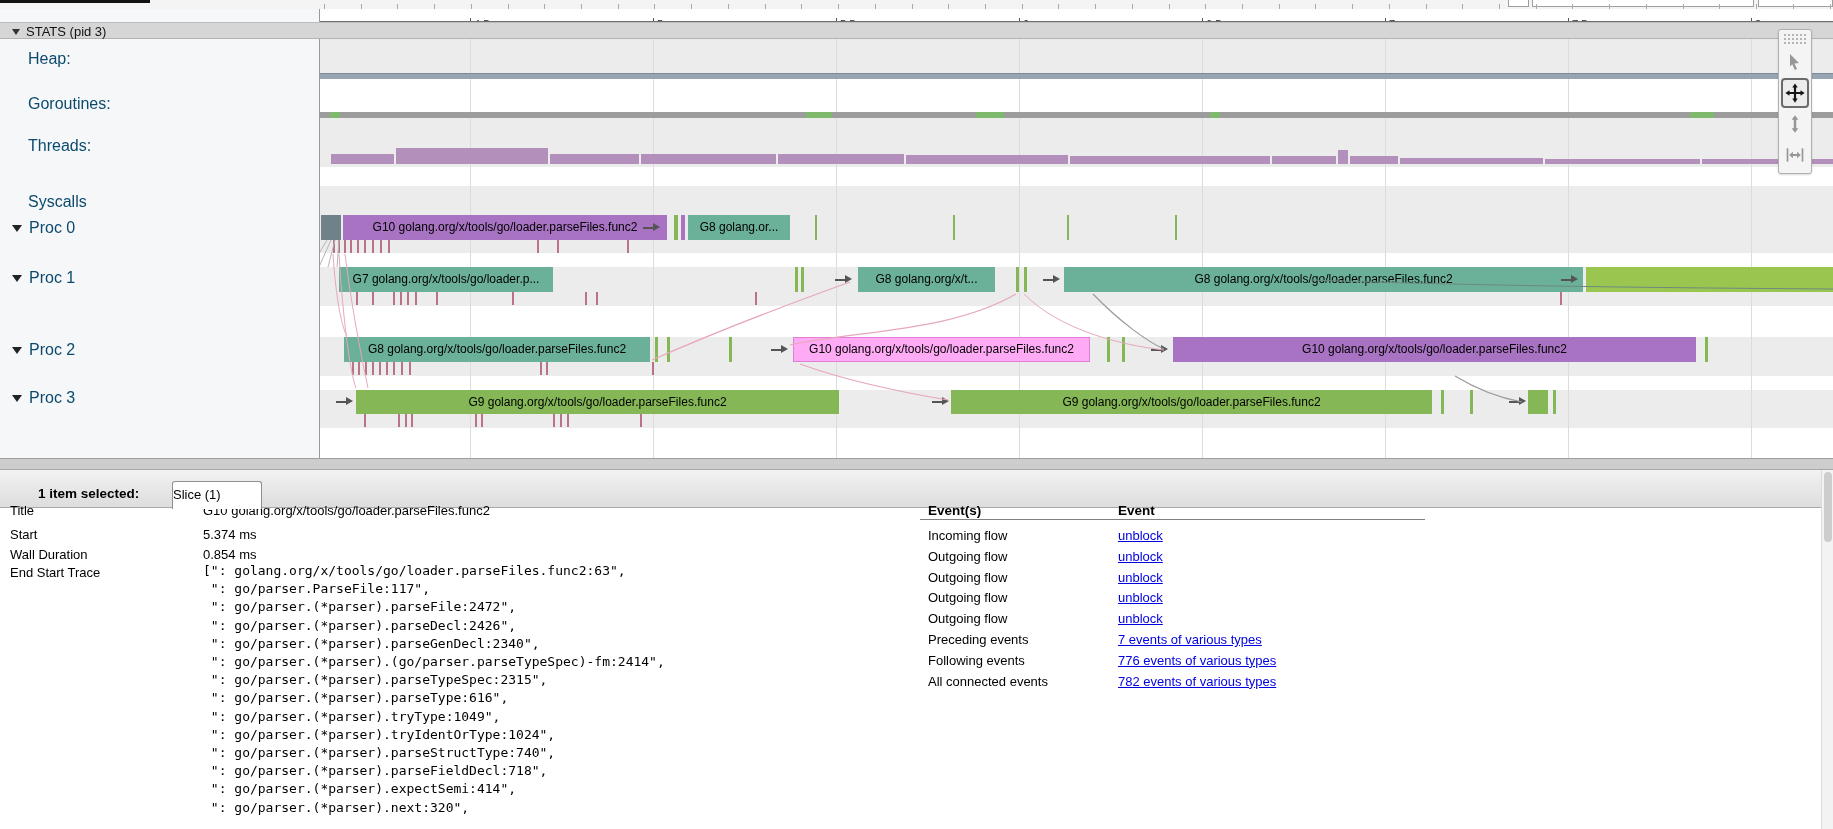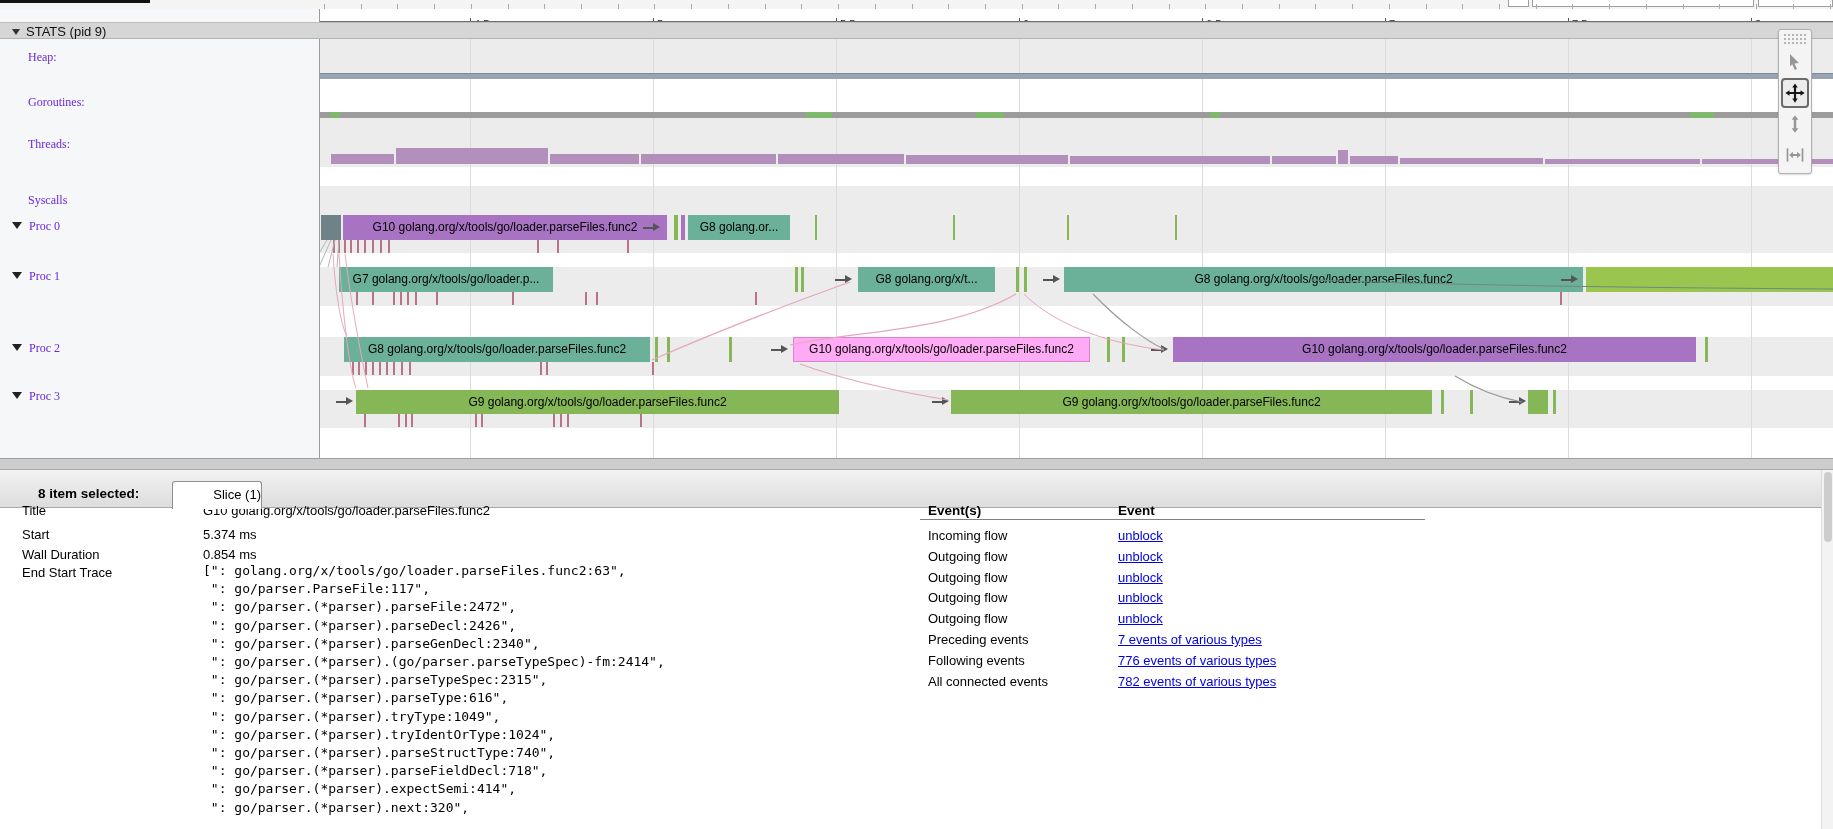--- a/index.html
+++ b/index.html
@@ -20,21 +20,21 @@
 
   
   .sec-header{position:absolute;left:0;width:1833px;background:#d6d6d6;border-top:1px solid #bdbdbd;
               border-bottom:1px solid #b3b3b3;font-size:13px;color:#111;z-index:8;}
   .sec-header .tri{display:inline-block;width:0;height:0;border-left:4.5px solid transparent;
               border-right:4.5px solid transparent;border-top:6px solid #333;margin:0 6px 0 12px;}
   .sec-label{position:relative;top:1px;}
 
   .sidebar{position:absolute;left:0;top:9px;width:320px;height:449px;background:#f5f7f8;z-index:7;
            border-right:1px solid #9a9a9a;}
-  .side-label{position:absolute;font-size:12px;color:#6d28d9;white-space:nowrap;font-family:Liberation Serif, serif;}
+  .side-label{position:absolute;font-size:16px;color:#0c4a6e;white-space:nowrap;}
   .side-label .tri{display:inline-block;width:0;height:0;border-left:5px solid transparent;
            border-right:5px solid transparent;border-top:7px solid #222;margin-right:7px;position:relative;top:-1px;}
 
   .grayzone{position:absolute;background:#ececec;z-index:1;width:1513px;left:320px;}
   .gridline{position:absolute;width:1px;background:#dcdcdc;z-index:2;top:22px;height:436px;}
 
   .band{position:absolute;z-index:3;}
   .slice{position:absolute;z-index:4;font-size:12px;text-align:center;overflow:hidden;
          white-space:nowrap;color:#000;}
   .slice.sel{border:1px solid #e07fd8;}
@@ -55,23 +55,23 @@
   .tool-btn.sel{border:2px solid #6a6a6a;background:#ececec;}
 
   
   .splitter{position:absolute;left:0;top:458px;width:1833px;height:12px;background:#cdcdcd;
         border-top:1px solid #9e9e9e;border-bottom:1px solid #a8a8a8;}
   .bottom{position:absolute;left:0;top:470px;width:1833px;height:359px;background:#fff;}
   .sel-header{position:absolute;left:0;top:0;width:1833px;height:38px;
         background:linear-gradient(#f2f2f2,#dddddd);border-bottom:1px solid #a8a8a8;}
   .sel-count{position:absolute;left:38px;top:16px;font-size:13.5px;font-weight:bold;}
   .sel-tab{position:absolute;left:172px;top:11px;width:90px;height:28px;background:#fff;
-        border:1px solid #8f8f8f;border-bottom:none;border-radius:3px 3px 0 0;text-align:right;
+        border:1px solid #8f8f8f;border-bottom:none;border-radius:3px 3px 0 0;text-align:left;
         font-size:13px;line-height:26px;z-index:2;}
-  .fld-label{position:absolute;left:22px;font-size:13px;color:#000;}
+  .fld-label{position:absolute;left:10px;font-size:13px;color:#000;}
   .fld-value{position:absolute;left:203px;font-size:13px;color:#000;white-space:nowrap;}
   .stack{position:absolute;left:203px;top:92px;font-family:"DejaVu Sans Mono",monospace;
         font-size:13px;line-height:18.2px;white-space:pre;margin:0;}
   .ev-header{position:absolute;top:33px;font-size:13.5px;font-weight:bold;}
   .ev-rule{position:absolute;left:920px;top:49px;width:505px;height:1px;background:#808080;}
   .ev-label{position:absolute;font-size:13px;white-space:nowrap;}
   .ev-link{position:absolute;font-size:13px;color:#0000e0;text-decoration:underline;white-space:nowrap;cursor:pointer;}
   .vscroll{position:absolute;left:1821px;top:0;width:12px;height:359px;background:#f3f3f3;border-left:1px solid #dcdcdc;}
   .vthumb{position:absolute;left:2px;top:2px;width:8px;height:70px;background:#cdcdcd;border-radius:4px;}
 </style>
@@ -198,21 +198,21 @@
   <div class="sidebar"></div>
 
   
   <span id="zones"><div class="grayzone" style="position: absolute; top: 39px; height: 40px;"></div><div class="grayzone" style="position: absolute; top: 118px; height: 49px;"></div><div class="grayzone" style="position: absolute; top: 186px; height: 67px;"></div><div class="grayzone" style="position: absolute; top: 267px; height: 39px;"></div><div class="grayzone" style="position: absolute; top: 337px; height: 39px;"></div><div class="grayzone" style="position: absolute; top: 390px; height: 38px;"></div></span>
   <span id="bands"><div class="band" style="position: absolute; left: 320px; width: 1513px; top: 73px; height: 6px; background: rgb(152, 164, 178); border-top: 1px solid rgb(126, 138, 154);"></div><div class="band" style="position: absolute; left: 320px; width: 1513px; top: 112px; height: 6px; background: rgb(156, 156, 156);"></div><div class="band" style="position: absolute; left: 330px; width: 10px; top: 112px; height: 6px; background: rgb(127, 185, 110); z-index: 4;"></div><div class="band" style="position: absolute; left: 806px; width: 26px; top: 112px; height: 6px; background: rgb(127, 185, 110); z-index: 4;"></div><div class="band" style="position: absolute; left: 976px; width: 28px; top: 112px; height: 6px; background: rgb(127, 185, 110); z-index: 4;"></div><div class="band" style="position: absolute; left: 1210px; width: 10px; top: 112px; height: 6px; background: rgb(127, 185, 110); z-index: 4;"></div><div class="band" style="position: absolute; left: 1690px; width: 24px; top: 112px; height: 6px; background: rgb(127, 185, 110); z-index: 4;"></div><div class="band" style="position: absolute; left: 331px; width: 63px; top: 154px; height: 10px; background: rgb(179, 143, 188);"></div><div class="band" style="position: absolute; left: 396px; width: 152px; top: 148px; height: 16px; background: rgb(179, 143, 188);"></div><div class="band" style="position: absolute; left: 550px; width: 89px; top: 154px; height: 10px; background: rgb(179, 143, 188);"></div><div class="band" style="position: absolute; left: 641px; width: 135px; top: 154px; height: 10px; background: rgb(179, 143, 188);"></div><div class="band" style="position: absolute; left: 778px; width: 126px; top: 154px; height: 10px; background: rgb(179, 143, 188);"></div><div class="band" style="position: absolute; left: 906px; width: 162px; top: 155px; height: 9px; background: rgb(179, 143, 188);"></div><div class="band" style="position: absolute; left: 1070px; width: 200px; top: 156px; height: 8px; background: rgb(179, 143, 188);"></div><div class="band" style="position: absolute; left: 1272px; width: 64px; top: 156px; height: 8px; background: rgb(179, 143, 188);"></div><div class="band" style="position: absolute; left: 1338px; width: 10px; top: 150px; height: 14px; background: rgb(179, 143, 188);"></div><div class="band" style="position: absolute; left: 1350px; width: 48px; top: 156px; height: 8px; background: rgb(179, 143, 188);"></div><div class="band" style="position: absolute; left: 1400px; width: 143px; top: 158px; height: 6px; background: rgb(179, 143, 188);"></div><div class="band" style="position: absolute; left: 1545px; width: 155px; top: 159px; height: 5px; background: rgb(179, 143, 188);"></div><div class="band" style="position: absolute; left: 1702px; width: 131px; top: 159px; height: 5px; background: rgb(179, 143, 188);"></div></span>
   <span id="slices"><div class="slice" style="position: absolute; left: 321px; width: 20px; top: 215px; height: 25px; line-height: 25px; background: rgb(111, 130, 137);"></div><div class="slice" style="position: absolute; left: 343px; width: 324px; top: 215px; height: 25px; line-height: 25px; background: rgb(168, 115, 194);"><span>G10 golang.org/x/tools/go/loader.parseFiles.func2</span></div><div class="slice" style="position: absolute; left: 674px; width: 4px; top: 215px; height: 25px; line-height: 25px; background: rgb(133, 183, 87);"></div><div class="slice" style="position: absolute; left: 681px; width: 4px; top: 215px; height: 25px; line-height: 25px; background: rgb(168, 115, 194);"></div><div class="slice" style="position: absolute; left: 688px; width: 102px; top: 215px; height: 25px; line-height: 25px; background: rgb(107, 176, 152);"><span>G8 golang.or...</span></div><div class="slice" style="position: absolute; left: 815px; width: 2px; top: 215px; height: 25px; line-height: 25px; background: rgb(133, 183, 87);"></div><div class="slice" style="position: absolute; left: 953px; width: 2px; top: 215px; height: 25px; line-height: 25px; background: rgb(133, 183, 87);"></div><div class="slice" style="position: absolute; left: 1067px; width: 2px; top: 215px; height: 25px; line-height: 25px; background: rgb(133, 183, 87);"></div><div class="slice" style="position: absolute; left: 1175px; width: 2px; top: 215px; height: 25px; line-height: 25px; background: rgb(133, 183, 87);"></div><div class="flowtick" style="position: absolute; left: 333px; top: 240px;"></div><div class="flowtick" style="position: absolute; left: 338px; top: 240px;"></div><div class="flowtick" style="position: absolute; left: 344px; top: 240px;"></div><div class="flowtick" style="position: absolute; left: 350px; top: 240px;"></div><div class="flowtick" style="position: absolute; left: 357px; top: 240px;"></div><div class="flowtick" style="position: absolute; left: 364px; top: 240px;"></div><div class="flowtick" style="position: absolute; left: 372px; top: 240px;"></div><div class="flowtick" style="position: absolute; left: 380px; top: 240px;"></div><div class="flowtick" style="position: absolute; left: 388px; top: 240px;"></div><div class="flowtick" style="position: absolute; left: 537px; top: 240px;"></div><div class="flowtick" style="position: absolute; left: 557px; top: 240px;"></div><div class="flowtick" style="position: absolute; left: 627px; top: 240px;"></div><div class="slice" style="position: absolute; left: 339px; width: 214px; top: 267px; height: 25px; line-height: 25px; background: rgb(107, 176, 152);"><span>G7 golang.org/x/tools/go/loader.p...</span></div><div class="slice" style="position: absolute; left: 795px; width: 3px; top: 267px; height: 25px; line-height: 25px; background: rgb(133, 183, 87);"></div><div class="slice" style="position: absolute; left: 801px; width: 3px; top: 267px; height: 25px; line-height: 25px; background: rgb(133, 183, 87);"></div><div class="slice" style="position: absolute; left: 858px; width: 137px; top: 267px; height: 25px; line-height: 25px; background: rgb(107, 176, 152);"><span>G8 golang.org/x/t...</span></div><div class="slice" style="position: absolute; left: 1016px; width: 3px; top: 267px; height: 25px; line-height: 25px; background: rgb(133, 183, 87);"></div><div class="slice" style="position: absolute; left: 1024px; width: 3px; top: 267px; height: 25px; line-height: 25px; background: rgb(133, 183, 87);"></div><div class="slice" style="position: absolute; left: 1064px; width: 519px; top: 267px; height: 25px; line-height: 25px; background: rgb(107, 176, 152);"><span>G8 golang.org/x/tools/go/loader.parseFiles.func2</span></div><div class="slice" style="position: absolute; left: 1586px; width: 247px; top: 267px; height: 25px; line-height: 25px; background: rgb(154, 198, 80);"></div><div class="flowtick" style="position: absolute; left: 356px; top: 292px;"></div><div class="flowtick" style="position: absolute; left: 372px; top: 292px;"></div><div class="flowtick" style="position: absolute; left: 393px; top: 292px;"></div><div class="flowtick" style="position: absolute; left: 400px; top: 292px;"></div><div class="flowtick" style="position: absolute; left: 407px; top: 292px;"></div><div class="flowtick" style="position: absolute; left: 415px; top: 292px;"></div><div class="flowtick" style="position: absolute; left: 436px; top: 292px;"></div><div class="flowtick" style="position: absolute; left: 512px; top: 292px;"></div><div class="flowtick" style="position: absolute; left: 585px; top: 292px;"></div><div class="flowtick" style="position: absolute; left: 596px; top: 292px;"></div><div class="flowtick" style="position: absolute; left: 755px; top: 292px;"></div><div class="flowtick" style="position: absolute; left: 1560px; top: 292px;"></div><div class="slice" style="position: absolute; left: 344px; width: 306px; top: 337px; height: 25px; line-height: 25px; background: rgb(107, 176, 152);"><span>G8 golang.org/x/tools/go/loader.parseFiles.func2</span></div><div class="slice" style="position: absolute; left: 655px; width: 3px; top: 337px; height: 25px; line-height: 25px; background: rgb(133, 183, 87);"></div><div class="slice" style="position: absolute; left: 667px; width: 3px; top: 337px; height: 25px; line-height: 25px; background: rgb(133, 183, 87);"></div><div class="slice" style="position: absolute; left: 729px; width: 3px; top: 337px; height: 25px; line-height: 25px; background: rgb(133, 183, 87);"></div><div class="slice sel" style="position: absolute; left: 793px; width: 297px; top: 337px; height: 25px; line-height: 23px; background: rgb(255, 170, 245);"><span>G10 golang.org/x/tools/go/loader.parseFiles.func2</span></div><div class="slice" style="position: absolute; left: 1107px; width: 3px; top: 337px; height: 25px; line-height: 25px; background: rgb(133, 183, 87);"></div><div class="slice" style="position: absolute; left: 1122px; width: 3px; top: 337px; height: 25px; line-height: 25px; background: rgb(133, 183, 87);"></div><div class="slice" style="position: absolute; left: 1173px; width: 523px; top: 337px; height: 25px; line-height: 25px; background: rgb(168, 115, 194);"><span>G10 golang.org/x/tools/go/loader.parseFiles.func2</span></div><div class="slice" style="position: absolute; left: 1705px; width: 3px; top: 337px; height: 25px; line-height: 25px; background: rgb(133, 183, 87);"></div><div class="flowtick" style="position: absolute; left: 352px; top: 362px;"></div><div class="flowtick" style="position: absolute; left: 358px; top: 362px;"></div><div class="flowtick" style="position: absolute; left: 365px; top: 362px;"></div><div class="flowtick" style="position: absolute; left: 372px; top: 362px;"></div><div class="flowtick" style="position: absolute; left: 379px; top: 362px;"></div><div class="flowtick" style="position: absolute; left: 386px; top: 362px;"></div><div class="flowtick" style="position: absolute; left: 393px; top: 362px;"></div><div class="flowtick" style="position: absolute; left: 401px; top: 362px;"></div><div class="flowtick" style="position: absolute; left: 409px; top: 362px;"></div><div class="flowtick" style="position: absolute; left: 540px; top: 362px;"></div><div class="flowtick" style="position: absolute; left: 546px; top: 362px;"></div><div class="flowtick" style="position: absolute; left: 652px; top: 362px;"></div><div class="slice" style="position: absolute; left: 356px; width: 483px; top: 390px; height: 24px; line-height: 24px; background: rgb(133, 183, 87);"><span>G9 golang.org/x/tools/go/loader.parseFiles.func2</span></div><div class="slice" style="position: absolute; left: 951px; width: 481px; top: 390px; height: 24px; line-height: 24px; background: rgb(133, 183, 87);"><span>G9 golang.org/x/tools/go/loader.parseFiles.func2</span></div><div class="slice" style="position: absolute; left: 1441px; width: 3px; top: 390px; height: 24px; line-height: 24px; background: rgb(133, 183, 87);"></div><div class="slice" style="position: absolute; left: 1470px; width: 3px; top: 390px; height: 24px; line-height: 24px; background: rgb(133, 183, 87);"></div><div class="slice" style="position: absolute; left: 1528px; width: 20px; top: 390px; height: 24px; line-height: 24px; background: rgb(133, 183, 87);"></div><div class="slice" style="position: absolute; left: 1553px; width: 3px; top: 390px; height: 24px; line-height: 24px; background: rgb(133, 183, 87);"></div><div class="flowtick" style="position: absolute; left: 364px; top: 414px;"></div><div class="flowtick" style="position: absolute; left: 398px; top: 414px;"></div><div class="flowtick" style="position: absolute; left: 405px; top: 414px;"></div><div class="flowtick" style="position: absolute; left: 411px; top: 414px;"></div><div class="flowtick" style="position: absolute; left: 475px; top: 414px;"></div><div class="flowtick" style="position: absolute; left: 481px; top: 414px;"></div><div class="flowtick" style="position: absolute; left: 553px; top: 414px;"></div><div class="flowtick" style="position: absolute; left: 560px; top: 414px;"></div><div class="flowtick" style="position: absolute; left: 567px; top: 414px;"></div><div class="flowtick" style="position: absolute; left: 640px; top: 414px;"></div></span>
   <span id="sideLabels"><div class="side-label" style="position: absolute; left: 28px; top: 50px; z-index: 8;"><span>Heap:</span></div><div class="side-label" style="position: absolute; left: 28px; top: 95px; z-index: 8;"><span>Goroutines:</span></div><div class="side-label" style="position: absolute; left: 28px; top: 137px; z-index: 8;"><span>Threads:</span></div><div class="side-label" style="position: absolute; left: 28px; top: 193px; z-index: 8;"><span>Syscalls</span></div><div class="side-label" style="position: absolute; left: 12px; top: 219px; z-index: 8;"><span class="tri"></span><span>Proc 0</span></div><div class="side-label" style="position: absolute; left: 12px; top: 269px; z-index: 8;"><span class="tri"></span><span>Proc 1</span></div><div class="side-label" style="position: absolute; left: 12px; top: 341px; z-index: 8;"><span class="tri"></span><span>Proc 2</span></div><div class="side-label" style="position: absolute; left: 12px; top: 389px; z-index: 8;"><span class="tri"></span><span>Proc 3</span></div></span>
 
   
   <div class="sec-header" style="top:22px;height:17px;">
-    <span class="tri"></span><span class="sec-label">STATS (pid 9)</span>
+    <span class="tri"></span><span class="sec-label">STATS (pid 3)</span>
   </div>
 
   <svg id="curves" width="1833" height="829">
       <path d="M333,254 C336,300 342,328 347,336" stroke="#e6a8ba" stroke-width="1" fill="none"></path>
       <path d="M339,254 C343,320 350,372 356,388" stroke="#e6a8ba" stroke-width="1" fill="none"></path>
       <path d="M345,254 C352,310 362,360 368,388" stroke="#e6a8ba" stroke-width="1" fill="none"></path>
       <path d="M1016,294 C950,332 860,330 790,345" stroke="#e6a8ba" stroke-width="1.2" fill="none"></path>
       <path d="M652,360 C720,330 800,300 850,282" stroke="#e6a8ba" stroke-width="1.2" fill="none"></path>
       <path d="M800,364 C850,382 900,392 948,400" stroke="#e6a8ba" stroke-width="1.2" fill="none"></path>
       <path d="M1024,294 C1060,330 1120,345 1164,350" stroke="#e6a8ba" stroke-width="1" fill="none"></path>
@@ -279,21 +279,21 @@
       </svg>
     </div>
   </div>
 
   
   <div class="splitter"></div>
 
   
   <div class="bottom">
     <div class="sel-header">
-      <span class="sel-count">8 item selected:</span>
+      <span class="sel-count">1 item selected:</span>
     </div>
     <div class="sel-tab">Slice (1)</div>
 
     <span id="fields"><div class="fld-label" style="position: absolute; top: 33px;">Title</div><div class="fld-value" style="position: absolute; top: 33px;">G10 golang.org/x/tools/go/loader.parseFiles.func2</div><div class="fld-label" style="position: absolute; top: 57px;">Start</div><div class="fld-value" style="position: absolute; top: 57px;">5.374 ms</div><div class="fld-label" style="position: absolute; top: 77px;">Wall Duration</div><div class="fld-value" style="position: absolute; top: 77px;">0.854 ms</div></span>
     <div class="fld-label" id="stackLabel" style="top: 95px;">End Start Trace</div>
     <pre class="stack" id="stackPre">[": golang.org/x/tools/go/loader.parseFiles.func2:63",
  ": go/parser.ParseFile:117",
  ": go/parser.(*parser).parseFile:2472",
  ": go/parser.(*parser).parseDecl:2426",
  ": go/parser.(*parser).parseGenDecl:2340",

